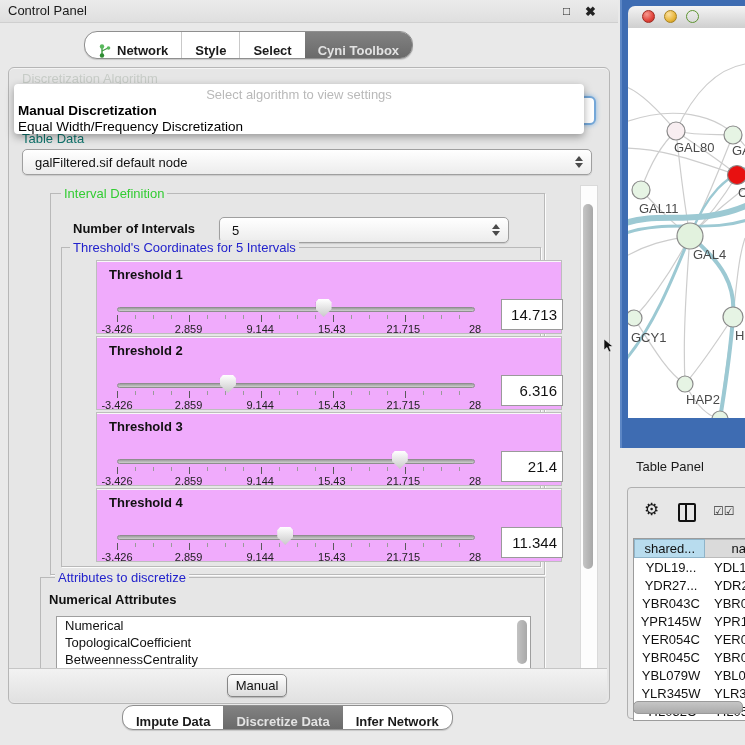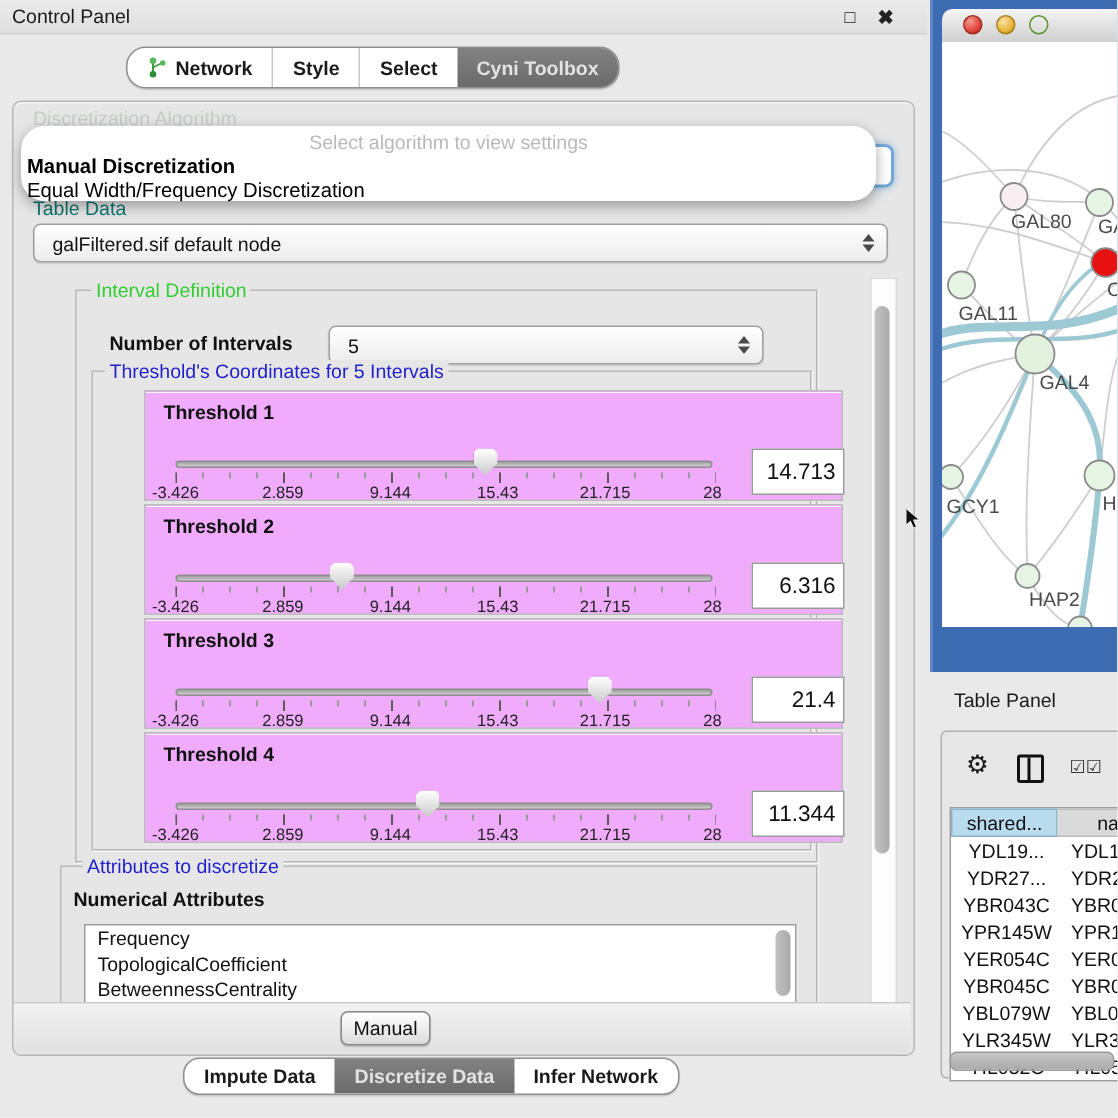--- a/index.html
+++ b/index.html
@@ -11,21 +11,21 @@
   .titlebar{left:0;top:0;width:618px;height:22px;background:linear-gradient(#ebebeb,#dfdfdf);
             border-bottom:1px solid #cfcfcf;}
   .titlebar .t{position:absolute;left:8px;top:3px;font-size:13px;color:#1a1a1a;}
   .winbtn{position:absolute;top:4px;font-size:13px;color:#222;cursor:default;}
   .float-btn{left:563px;font-size:12px;}
   .close-btn{left:585px;font-weight:bold;}
 
   
   .capsule{display:flex;align-items:stretch;background:#fff;border:1px solid #8f8f8f;
            border-radius:13px;overflow:hidden;box-shadow:0 1px 1px rgba(0,0,0,.15);}
-  .seg{display:flex;align-items:center;padding:0 13px;font-size:13px;font-weight:bold;
+  .seg{display:flex;align-items:flex-end;padding:0 13px;font-size:13px;font-weight:bold;
        color:#1a1a1a;white-space:nowrap;}
   .seg.sep{border-left:1px solid #c9c9c9;}
   .seg.sel{background:linear-gradient(#828282,#6a6a6a);color:#e3e3e3;border-left:none;}
   .top-tabs{left:84px;top:31px;height:26px;}
   .bottom-tabs{left:122px;top:705px;height:23px;border-radius:11px;}
   .neticon{width:13px;height:14px;margin-right:6px;}
 
   
   .outer-panel{left:8px;top:67px;width:600px;height:635px;background:#e6e6e6;
                border:1px solid #b6b6b6;border-radius:6px;box-shadow:inset 0 1px 0 #f4f4f4;}
@@ -42,21 +42,21 @@
   .spin .dn{border-top:5px solid #4a4a4a;}
 
   .tabledata-label{left:22px;top:131px;font-size:13px;color:#0f766e;z-index:5;}
   .combo-tabledata{left:22px;top:149px;width:568px;height:24px;z-index:5;}
 
   
   .combo-focus{left:470px;top:96px;width:122px;height:25px;border-radius:6px;background:#fff;
                border:2px solid #74a7d8;box-shadow:0 0 5px #86b6e2;z-index:30;}
 
   
-  .popup{left:14px;top:84px;width:570px;height:50px;background:#fff;border-radius:16px;
+  .popup{left:14px;top:84px;width:570px;height:50px;background:#fff;border-radius:4px;
          box-shadow:0 3px 9px rgba(0,0,0,.35);z-index:50;padding-top:3px;box-sizing:border-box;}
   .popup .hint{text-align:center;font-size:13px;color:#b9b9b9;height:16px;line-height:15px;}
   .popup .opt{font-size:13.5px;color:#000;height:16px;line-height:16px;padding-left:4px;}
   .popup .opt.bold{font-weight:bold;}
 
   
   .viewport{left:14px;top:185px;width:566px;height:483px;overflow:hidden;}
   .group{position:absolute;border:1px solid #b9b9b9;box-shadow:1px 1px 0 rgba(255,255,255,.85);}
   .gtitle{position:absolute;font-size:13px;background:#e6e6e6;padding:0 3px;white-space:nowrap;}
   .green{color:#33cc33;}
@@ -285,21 +285,21 @@
           </div>
 
         </div>
       </div>
     </div>
 
     <div class="group" style="left:26px;top:392px;width:503px;height:140px;">
       <div class="gtitle blue" style="left:14px;top:-8px;">Attributes to discretize</div>
       <div class="bold13" style="position:absolute;left:8px;top:14px;">Numerical Attributes</div>
       <div class="attrlist">
-        <div class="item">Frequency</div>
+        <div class="item">Numerical</div>
         <div class="item">TopologicalCoefficient</div>
         <div class="item">BetweennessCentrality</div>
         <div class="mini-scroll"></div>
       </div>
     </div>
   </div>
 
   <div class="abs vscroll">
     <div class="vthumb"></div>
   </div>

